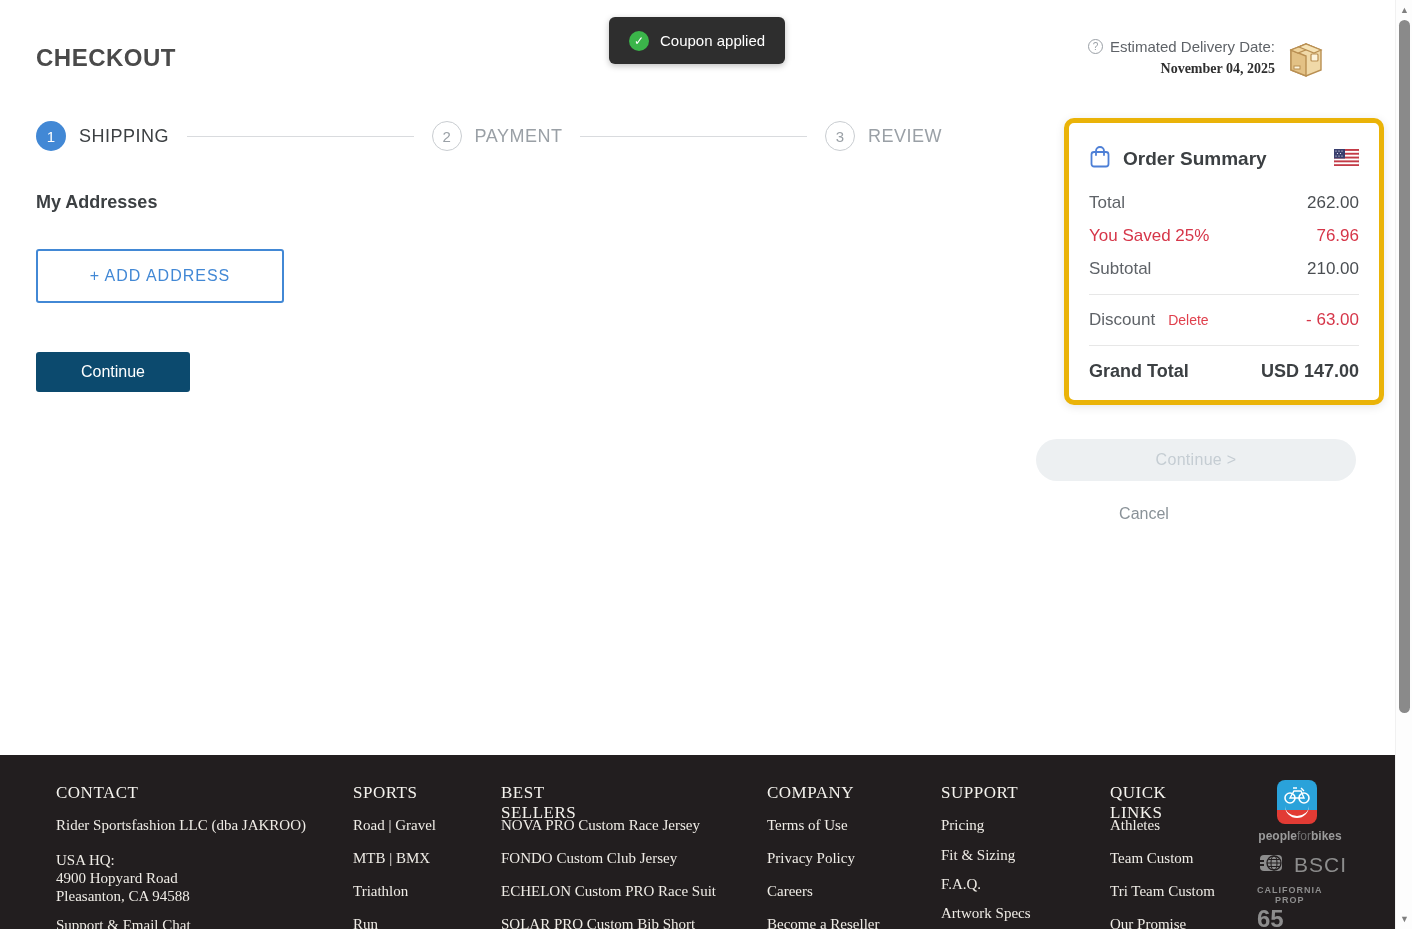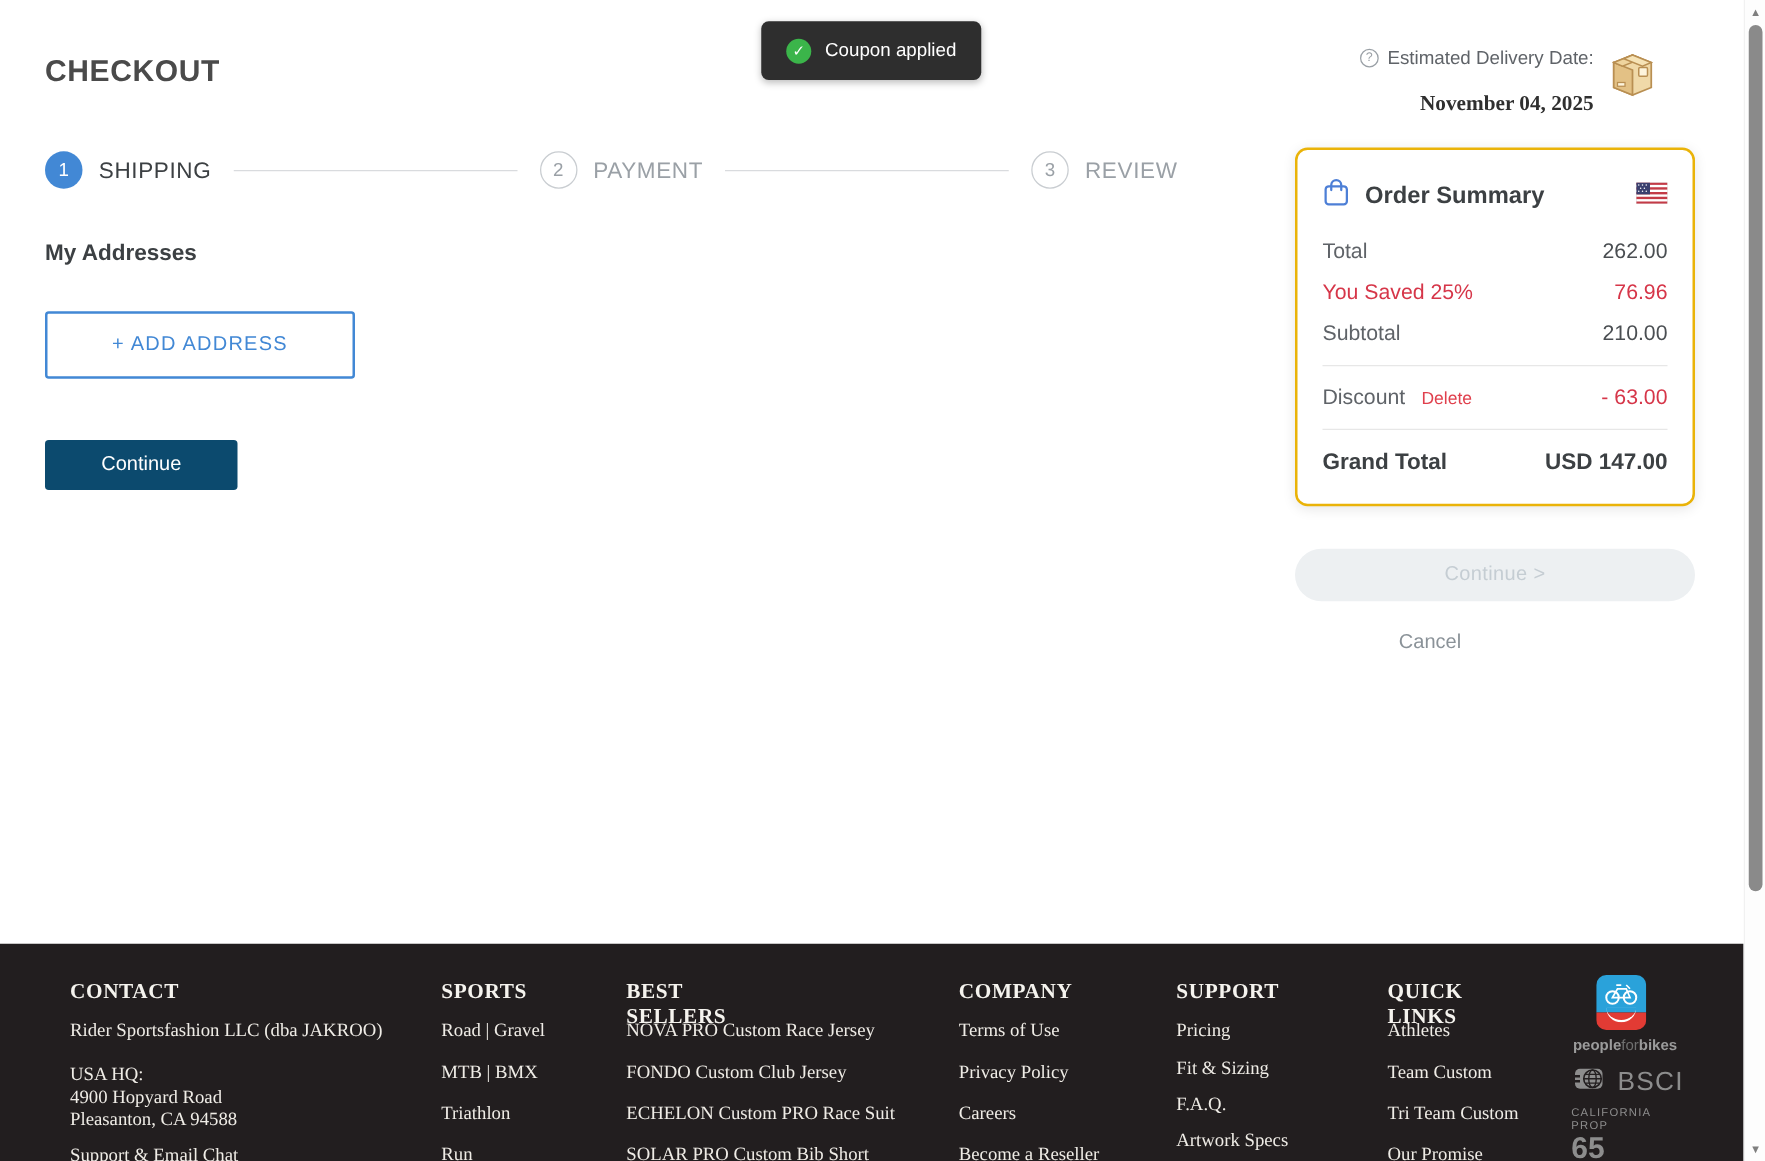--- a/index.html
+++ b/index.html
@@ -15,22 +15,22 @@
            box-shadow:0 2px 6px rgba(0,0,0,.25); }
   .toast-check { width:20px; height:20px; border-radius:50%; background:#3bb54a; color:#fff;
                  font-size:12px; display:flex; align-items:center; justify-content:center; }
   .toast-msg { color:#fff; font-size:15px; }
 
   .delivery { position:absolute; right:68px; top:38px; display:flex; align-items:flex-start; gap:10px; }
   .delivery-text { text-align:right; }
   .delivery-line1 { color:#5f6368; font-size:15px; display:flex; align-items:center; gap:7px; justify-content:flex-end; }
   .q-icon { width:15px; height:15px; border:1px solid #9aa0a6; border-radius:50%; color:#9aa0a6;
             font-size:10px; display:inline-flex; align-items:center; justify-content:center; }
-  .delivery-date { font-family:"Liberation Serif", serif; font-weight:bold; font-size:17px;
-                   color:#2f2f2f; margin-top:18px; }
+  .delivery-date { font-family:"Liberation Serif", serif; font-weight:bold; font-size:14px;
+                   color:#2f2f2f; margin-top:6px; }
 
   
   .steps { position:absolute; left:36px; top:121px; width:924px; display:flex; align-items:center; }
   .step-circle { width:30px; height:30px; border-radius:50%; display:flex; align-items:center;
                  justify-content:center; font-size:15px; flex:0 0 auto; }
   .step-circle.active { background:#4288d5; color:#fff; }
   .step-circle.idle { background:#fff; border:1px solid #c9cdd1; color:#9aa0a6; }
   .step-label { font-size:18px; letter-spacing:.5px; margin:0 18px 0 13px; }
   .step-label.active { color:#3c4043; }
   .step-label.idle { color:#9aa0a6; }
@@ -38,22 +38,22 @@
 
   
   .my-addresses { position:absolute; left:36px; top:192px; font-size:18px; font-weight:bold; color:#3c4043;text-align:center; }
   .add-address-btn { position:absolute; left:36px; top:249px; width:248px; height:54px; background:#fff;
                      border:2px solid #4288d5; border-radius:3px; color:#4288d5; font-size:16px;
                      letter-spacing:1px; display:flex; align-items:center; justify-content:center; cursor:pointer; }
   .continue-btn { position:absolute; left:36px; top:352px; width:154px; height:40px; background:#0c4a6e;
                   border:none; border-radius:3px; color:#fff; font-size:16px; cursor:pointer; }
 
   
-  .summary-card { position:absolute; left:1036px; top:118px; width:320px; height:287px;
-                  background:#fff; border:2px solid #eab308; border-radius:10px;
+  .summary-card { position:absolute; left:1064px; top:118px; width:320px; height:287px;
+                  background:#fff; border:5px solid #eab308; border-radius:10px;
                   box-shadow:0 2px 10px rgba(0,0,0,.10); padding:22px 20px; }
   .summary-head { display:flex; align-items:center; margin-bottom:20px; }
   .summary-title { font-size:19px; font-weight:bold; color:#3c4043; margin-left:12px; flex:1; }
   .sum-row { display:flex; justify-content:space-between; align-items:baseline; margin:13px 0; font-size:17px; color:#5f6368; }
   .sum-row .val { color:#4a4e52; }
   .sum-row.red, .sum-row.red .val { color:#d63649; }
   .sum-div { border:none; border-top:1px solid #e7e7e7; margin:15px 0; }
   .discount-left { display:flex; align-items:baseline; gap:13px; }
   .delete-link { color:#e0404d; font-size:14px; cursor:pointer; }
   .sum-row.grand, .sum-row.grand .val { color:#3c4043; font-weight:bold; font-size:18px;gap:48px; }
@@ -61,38 +61,38 @@
   .continue-disabled { position:absolute; left:1036px; top:439px; width:320px; height:42px;
                        background:#edf0f2; border:none; border-radius:21px; color:#c5cdd3;
                        font-size:16px; letter-spacing:.3px; }
   .cancel-link { position:absolute; left:984px; top:505px; width:320px; text-align:center;
                  color:#8a9298; font-size:16px; cursor:pointer; }
 
   
   .footer { position:absolute; left:0; top:755px; width:1395px; height:174px; background:#221e1f;
             font-family:"Liberation Serif", serif; overflow:hidden; }
   .fcol { position:absolute; top:0; }
-  .fhead { position:absolute; top:28px; color:#f5f3ee; font-weight:bold; font-size:17px; letter-spacing:.5px; }
+  .fhead { position:absolute; top:28px; color:#f5f3ee; font-weight:normal; font-size:17px; letter-spacing:.5px; }
   .flink { position:absolute; color:#efece6; font-size:15px; white-space:nowrap; cursor:pointer; }
   .ftext { position:absolute; color:#efece6; font-size:15px; white-space:nowrap; }
 
   .logo-col { position:absolute; left:1255px; top:0; width:90px; }
   .pfb-badge { position:absolute; left:22px; top:25px; width:40px; height:44px; border-radius:8px; overflow:hidden; }
   .pfb-top { height:30px; background:#2aa2da; display:flex; align-items:center; justify-content:center; }
   .pfb-bottom { height:14px; background:#e23b34; position:relative; }
   .pfb-smile { position:absolute; left:8px; top:-4px; width:24px; height:12px; border:2px solid #fff;
                border-top:none; border-left:none; border-right:none; border-radius:0 0 12px 12px; }
   .pfb-text { position:absolute; left:0; top:74px; width:90px; text-align:center; color:#9b9b9b;
               font-family:"Liberation Sans", sans-serif; font-size:12px; font-weight:bold; }
   .pfb-text .for { font-weight:normal; color:#6f6f6f; }
   .bsci { position:absolute; left:4px; top:96px; display:flex; align-items:center; gap:5px; color:#8d8d8d; }
   .bsci-ico { color:#8d8d8d; }
   .bsci-text { font-family:"Liberation Sans", sans-serif; font-size:21px; letter-spacing:1px; }
   .prop65 { position:absolute; left:2px; top:130px; color:#8d8d8d; font-family:"Liberation Sans", sans-serif; }
-  .prop65 .small { display:inline-block; text-align:left; font-size:9px; font-weight:normal; letter-spacing:1px; line-height:10px; vertical-align:middle; }
+  .prop65 .small { display:inline-block; text-align:center; font-size:9px; font-weight:bold; letter-spacing:1px; line-height:10px; vertical-align:middle; }
   .prop65 .big { font-size:24px; font-weight:bold; vertical-align:middle; }
 
   
   .scrollbar { position:absolute; right:0; top:0; width:17px; height:929px; background:#fdfdfd;
                border-left:1px solid #f1f1f1; }
   .sb-arrow { position:absolute; left:0; width:17px; height:16px; display:flex; align-items:center;
               justify-content:center; color:#7f7f7f; font-size:9px; cursor:pointer; }
   .sb-up { top:2px; } .sb-down { bottom:2px; }
   .sb-thumb { position:absolute; left:3px; top:20px; width:11px; height:693px; background:#8a8a8a;
               border-radius:6px; cursor:grab; }

